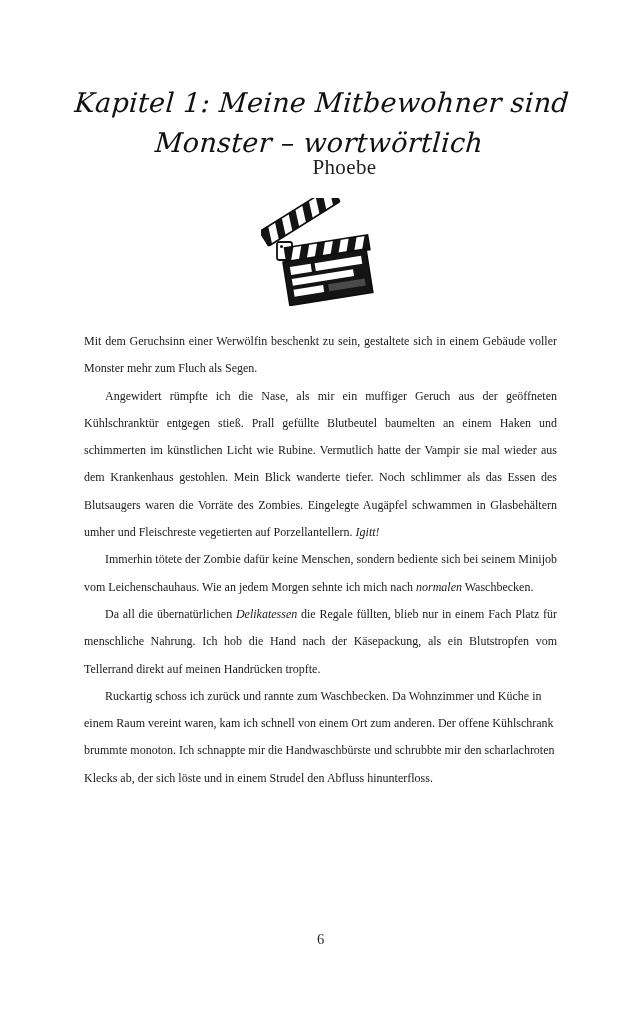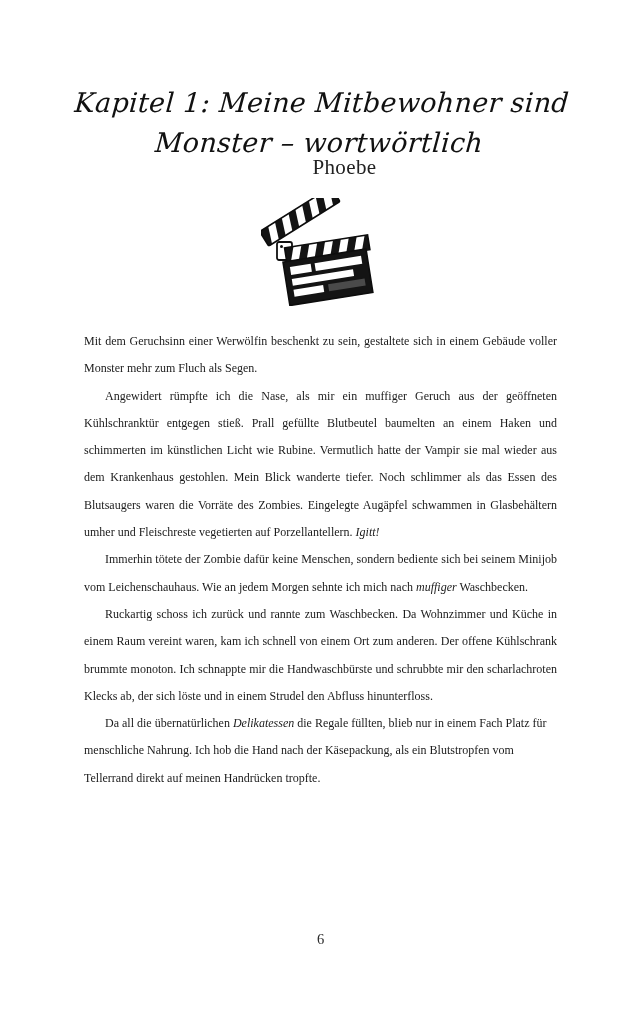--- a/index.html
+++ b/index.html
@@ -164,20 +164,20 @@
         <rect x="31" y="76" width="62" height="7" fill="#ffffff"></rect>
         <rect x="31" y="87" width="30" height="7" fill="#ffffff"></rect>
         <rect x="66" y="87" width="37" height="7" fill="#4a4a4a"></rect>
       </g>
     </svg>
   </div>
 
   <div class="body-copy">
       <p><span>Mit dem Geruchsinn einer Werwölfin beschenkt zu sein, gestaltete sich in einem Gebäude voller Monster mehr zum Fluch als Segen.</span></p>
       <p class="indented"><span>Angewidert rümpfte ich die Nase, als mir ein muffiger Geruch aus der geöffneten Kühlschranktür entgegen stieß. Prall gefüllte Blutbeutel baumelten an einem Haken und schimmerten im künst­lichen Licht wie Rubine. Vermutlich hatte der Vampir sie mal wieder aus dem Krankenhaus gestohlen. Mein Blick wanderte tiefer. Noch schlimmer als das Essen des Blutsaugers waren die Vorräte des Zombies. Eingelegte Augäpfel schwammen in Glasbehältern umher und Fleischreste vegetierten auf Porzellantellern. </span><em>Igitt!</em></p>
-      <p class="indented"><span>Immerhin tötete der Zombie dafür keine Menschen, sondern be­diente sich bei seinem Minijob vom Leichenschauhaus. Wie an je­dem Morgen sehnte ich mich nach </span><em>muffiger</em><span> Waschbecken.</span></p>
+      <p class="indented"><span>Immerhin tötete der Zombie dafür keine Menschen, sondern be­diente sich bei seinem Minijob vom Leichenschauhaus. Wie an je­dem Morgen sehnte ich mich nach </span><em>normalen</em><span> Waschbecken.</span></p>
+      <p class="indented"><span>Da all die übernatürlichen </span><em>Delikatessen</em><span> die Regale füllten, blieb nur in einem Fach Platz für menschliche Nahrung. Ich hob die Hand nach der Käsepackung, als ein Blutstropfen vom Tellerrand direkt auf meinen Handrücken tropfte.</span></p>
       <p class="indented"><span>Ruckartig schoss ich zurück und rannte zum Waschbecken. Da Wohnzimmer und Küche in einem Raum vereint waren, kam ich schnell von einem Ort zum anderen. Der offene Kühlschrank brummte monoton. Ich schnappte mir die Handwaschbürste und schrubbte mir den scharlachroten Klecks ab, der sich löste und in einem Strudel den Abfluss hinunterfloss.</span></p>
-      <p class="indented"><span>Da all die übernatürlichen </span><em>Delikatessen</em><span> die Regale füllten, blieb nur in einem Fach Platz für menschliche Nahrung. Ich hob die Hand nach der Käsepackung, als ein Blutstropfen vom Tellerrand direkt auf meinen Handrücken tropfte.</span></p>
     </div>
 
   <div class="folio">6</div>
 
 </div>
 
 </body></html>

